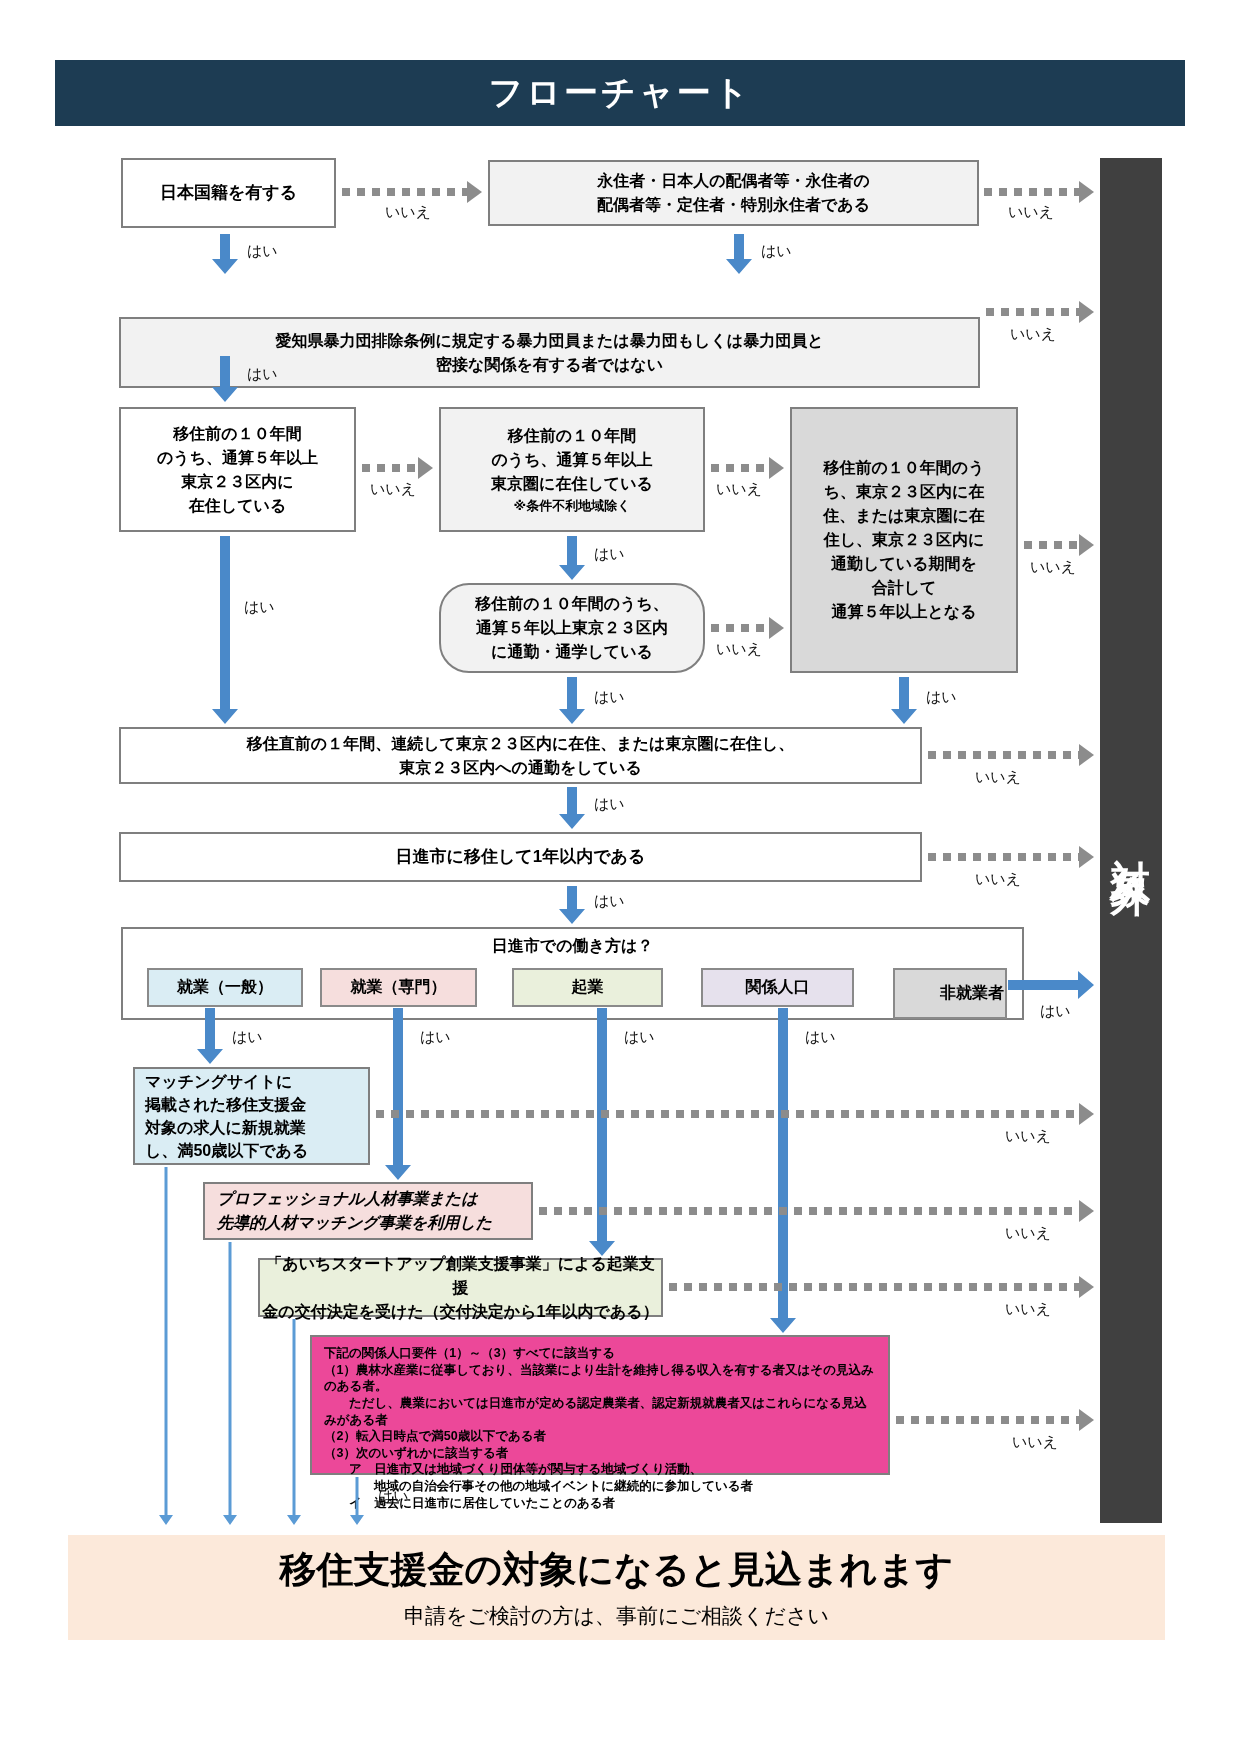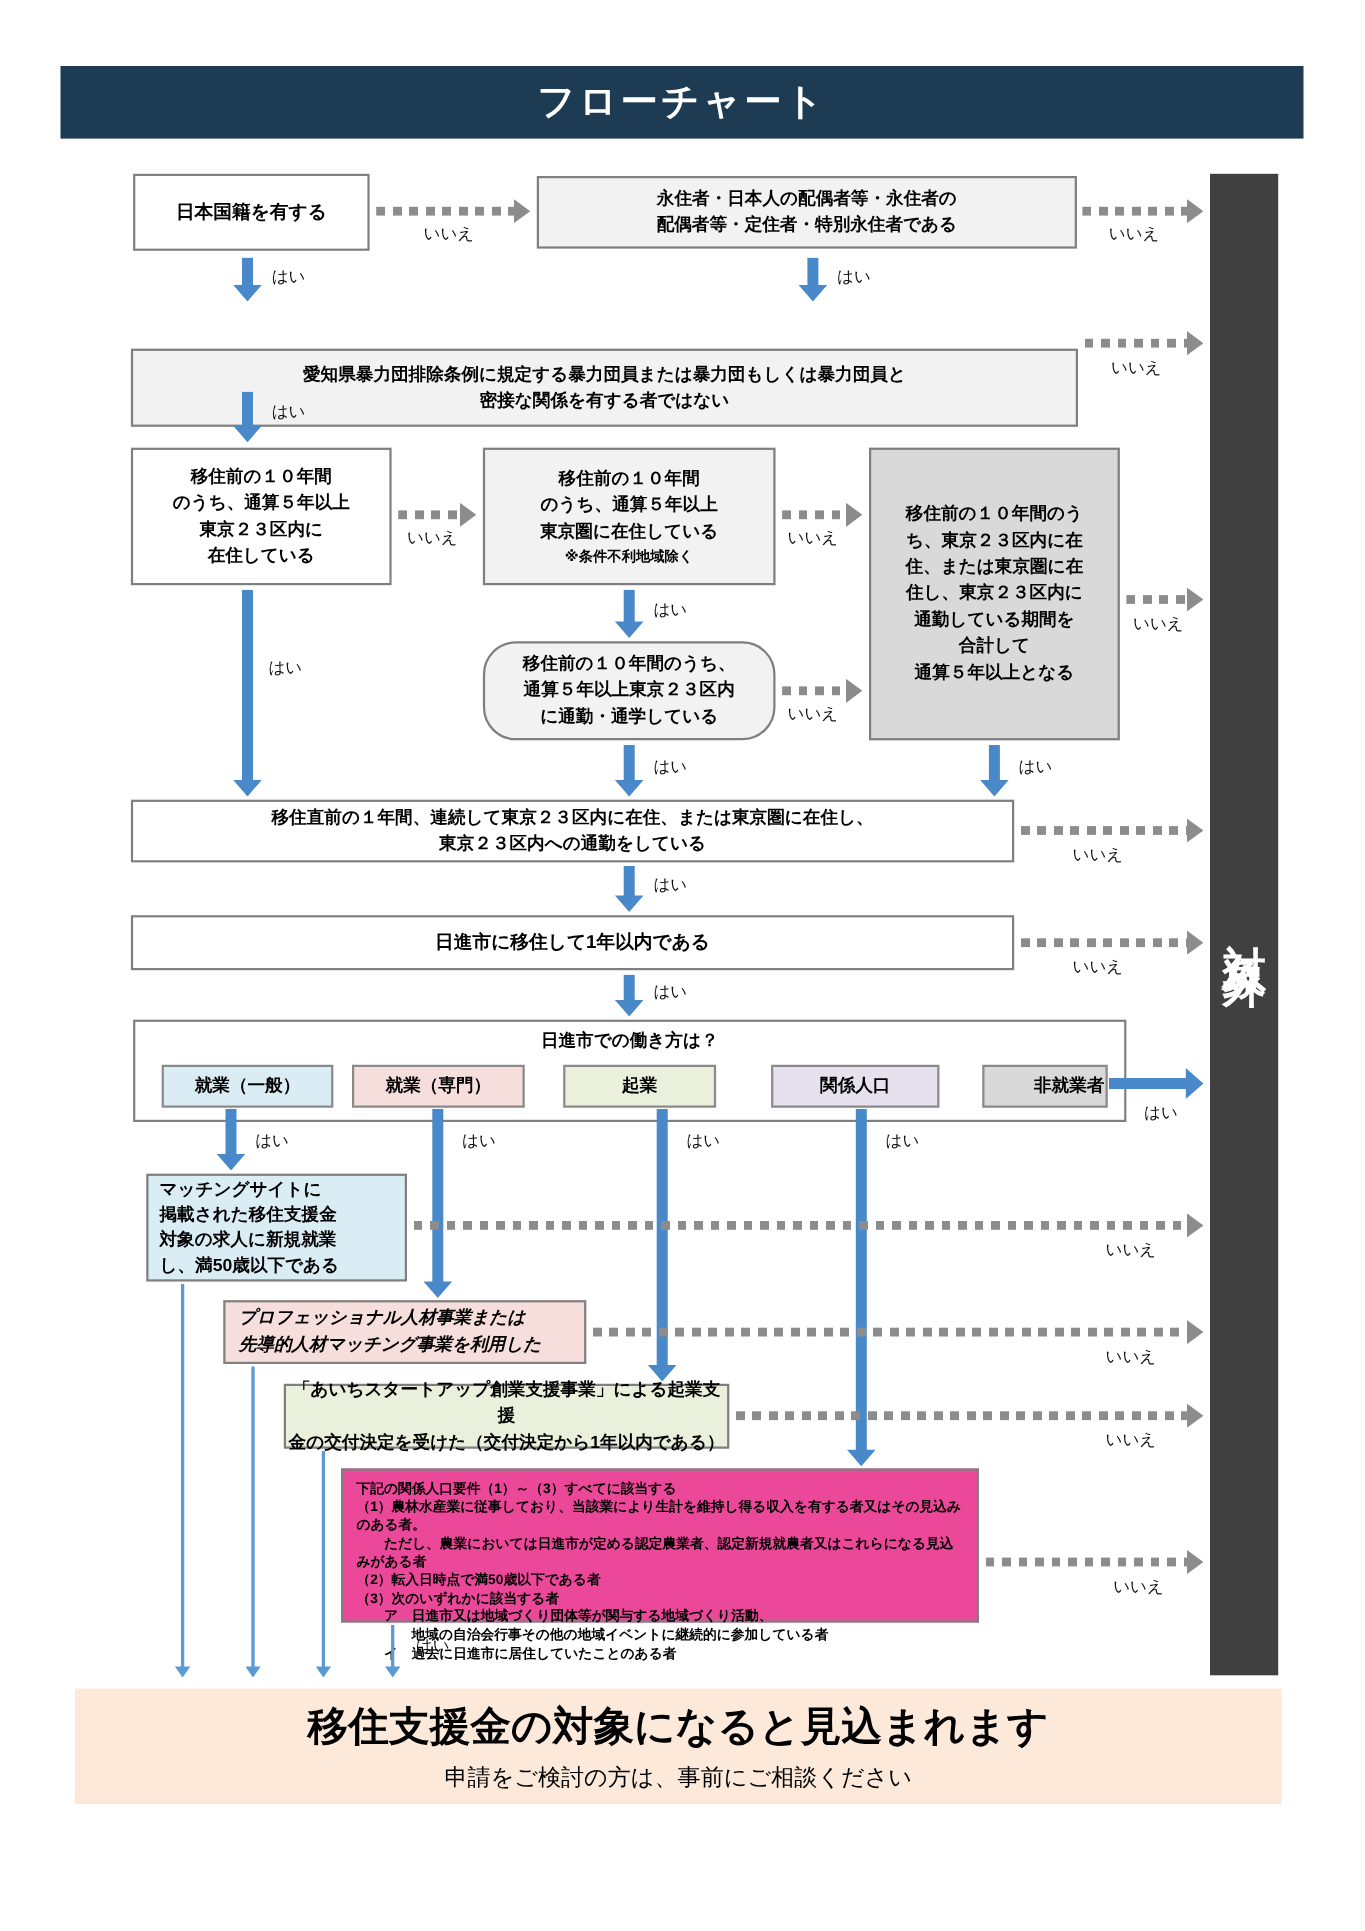--- a/index.html
+++ b/index.html
@@ -174,23 +174,23 @@
   <span class="lbl" style="left:975px;top:870px;">いいえ</span>
 
   <div class="arrow-v" style="left:559px;top:886px;height:38px;"></div>
   <span class="lbl" style="left:594px;top:892px;">はい</span>
 
   <div class="box" style="left:121px;top:927px;width:903px;height:93px;"></div>
   <div class="panel-title">日進市での働き方は？</div>
 
   <div class="cat" style="left:147px;top:968px;width:156px;height:39px;background:#DAEDF4;">就業（一般）</div>
   <div class="cat" style="left:320px;top:968px;width:157px;height:39px;background:#F6DEDD;">就業（専門）</div>
-  <div class="cat" style="left:512px;top:968px;width:139px;height:39px;background:#EAF0DC;">起業</div>
+  <div class="cat" style="left:512px;top:968px;width:151px;height:39px;background:#EAF0DC;">起業</div>
   <div class="cat" style="left:701px;top:968px;width:153px;height:39px;background:#E6E1ED;">関係人口</div>
-  <div class="cat" style="left:893px;top:968px;width:114px;height:39px;background:#D9D9D9;padding-left:44px;">非就業者</div>
+  <div class="cat" style="left:893px;top:968px;width:114px;height:51px;background:#D9D9D9;padding-left:44px;">非就業者</div>
 
   <div class="arrow-r" style="left:1008px;top:971px;width:86px;"></div>
   <span class="lbl" style="left:1040px;top:1002px;">はい</span>
 
   <div class="arrow-v" style="left:197px;top:1008px;height:56px;"></div>
   <span class="lbl" style="left:232px;top:1028px;">はい</span>
   <div class="arrow-v" style="left:385px;top:1008px;height:172px;"></div>
   <span class="lbl" style="left:420px;top:1028px;">はい</span>
   <div class="arrow-v" style="left:589px;top:1008px;height:248px;"></div>
   <span class="lbl" style="left:624px;top:1028px;">はい</span>

